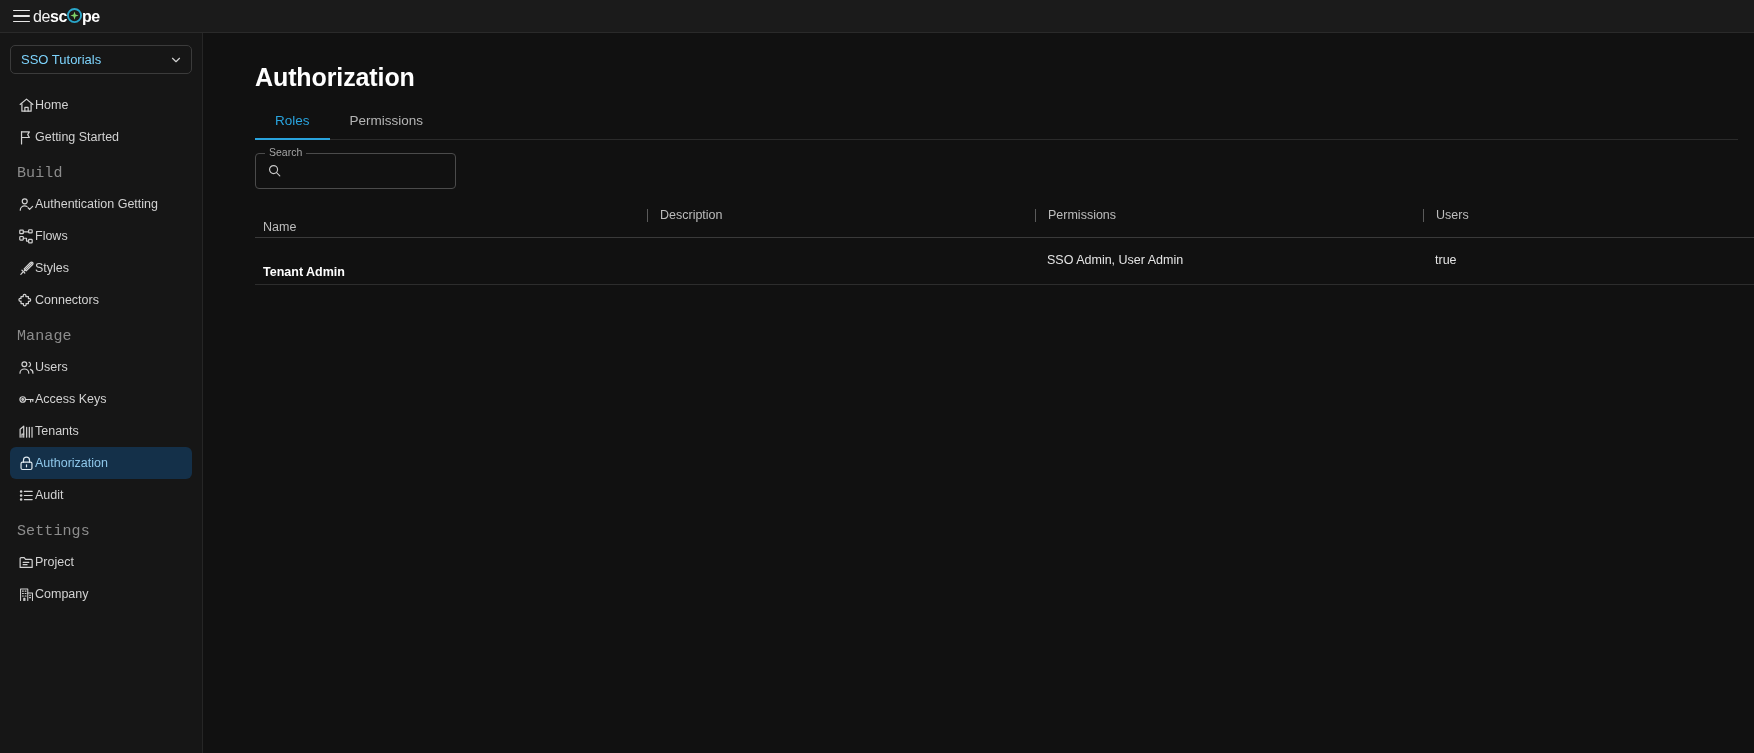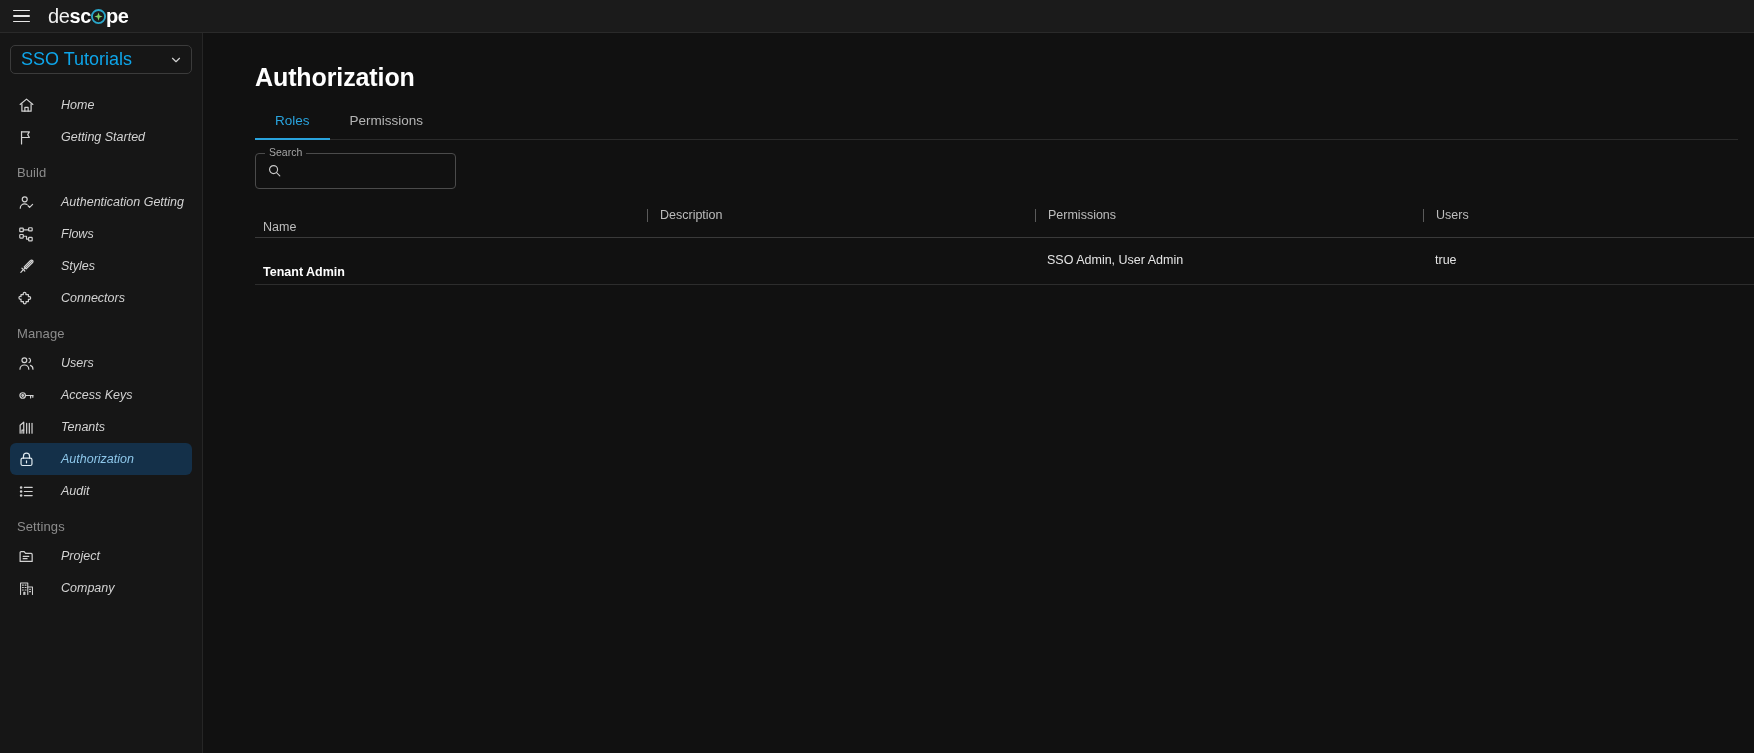--- a/index.html
+++ b/index.html
@@ -41,24 +41,23 @@
     padding: 0 2px;
   }
   .hamburger span {
     display: block;
     height: 1.6px;
     width: 17px;
     background: #e6e6e6;
     border-radius: 1px;
   }
   .logo {
-    margin-left: 15px;
     display: flex;
     align-items: baseline;
-    font-size: 20px;
+    font-size: 16px;
     letter-spacing: -0.4px;
     line-height: 1;
   }
   .logo .lt-light { color: #f2f2f2; font-weight: 300; }
   .logo .lt-bold  { color: #ffffff; font-weight: 700; }
   .logo .lt-mark  {
     display: inline-block;
     width: 15px; height: 15px;
     position: relative;
     transform: translateY(1px);
@@ -86,42 +85,42 @@
     border: 1px solid #3b3b3b;
     border-radius: 5px;
     display: flex;
     align-items: center;
     justify-content: space-between;
     padding: 0 8px 0 10px;
     cursor: pointer;
     background: transparent;
   }
   .project-select .ps-label {
-    font-size: 18px;
-    color: #0ea5e9;
+    font-size: 13px;
+    color: #7dd3fc;
   }
   .chev { width: 14px; height: 14px; color: #cfcfcf; }
 
   .nav-group-label {
-    font-size: 13px;
+    font-size: 15px;
     color: #8c8c8c;
     padding: 12px 0 6px 17px;
     letter-spacing: 0.1px;
+    font-family: Liberation Mono, monospace;
   }
   .nav-item {
     height: 32px;
     margin: 0 10px;
     border-radius: 6px;
     display: flex;
     align-items: center;
     padding-left: 8px;
     cursor: pointer;
-    gap: 26px;
+    gap: 0;
     color: #d2d2d2;
-    font-style: italic;
   }
   .nav-item .ni-label { font-size: 12.5px; line-height: 1; }
   .nav-item .ni-icon {
     width: 17px; height: 17px;
     display: flex; align-items: center; justify-content: center;
     color: #d2d2d2;
     flex: none;
   }
   .nav-item .ni-icon svg { width: 17px; height: 17px; display:block; }
   .nav-item.active {

